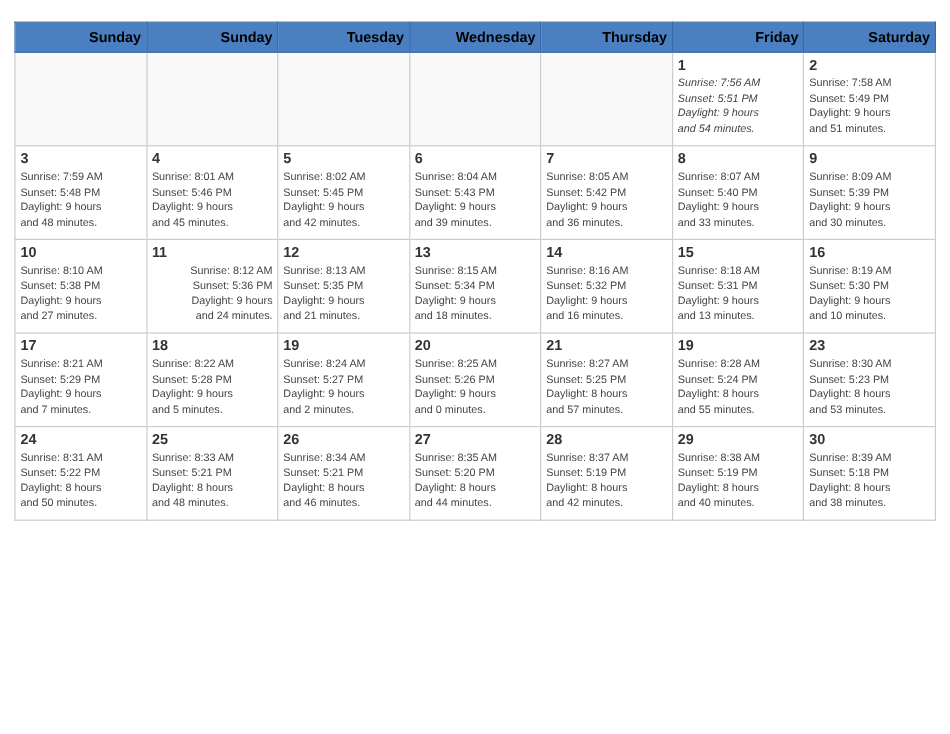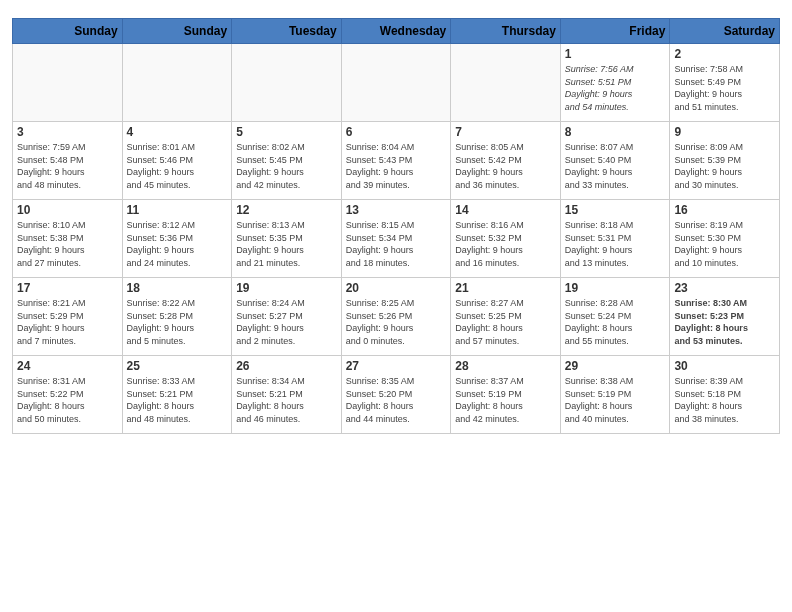--- a/index.html
+++ b/index.html
@@ -185,21 +185,21 @@
         <tr>
           <td>
             <span class="day-number">10</span>
             <div class="day-info" style="white-space: pre-line;">Sunrise: 8:10 AM
 Sunset: 5:38 PM
 Daylight: 9 hours
 and 27 minutes.</div>
           </td>
           <td>
             <span class="day-number">11</span>
-            <div class="day-info" style="white-space: pre-line;">Sunrise: 8:12 AM
+            <div class="day-info" style="white-space: pre-line; text-align: right;">Sunrise: 8:12 AM
 Sunset: 5:36 PM
 Daylight: 9 hours
 and 24 minutes.</div>
           </td>
           <td>
             <span class="day-number">12</span>
             <div class="day-info" style="white-space: pre-line;">Sunrise: 8:13 AM
 Sunset: 5:35 PM
 Daylight: 9 hours
 and 21 minutes.</div>
@@ -271,21 +271,21 @@
           </td>
           <td>
             <span class="day-number">19</span>
             <div class="day-info" style="white-space: pre-line;">Sunrise: 8:28 AM
 Sunset: 5:24 PM
 Daylight: 8 hours
 and 55 minutes.</div>
           </td>
           <td>
             <span class="day-number">23</span>
-            <div class="day-info" style="white-space: pre-line; font-weight: bold;">Sunrise: 8:30 AM
+            <div class="day-info" style="white-space: pre-line;">Sunrise: 8:30 AM
 Sunset: 5:23 PM
 Daylight: 8 hours
 and 53 minutes.</div>
           </td>
         </tr>
         <tr>
           <td>
             <span class="day-number">24</span>
             <div class="day-info" style="white-space: pre-line;">Sunrise: 8:31 AM
 Sunset: 5:22 PM

